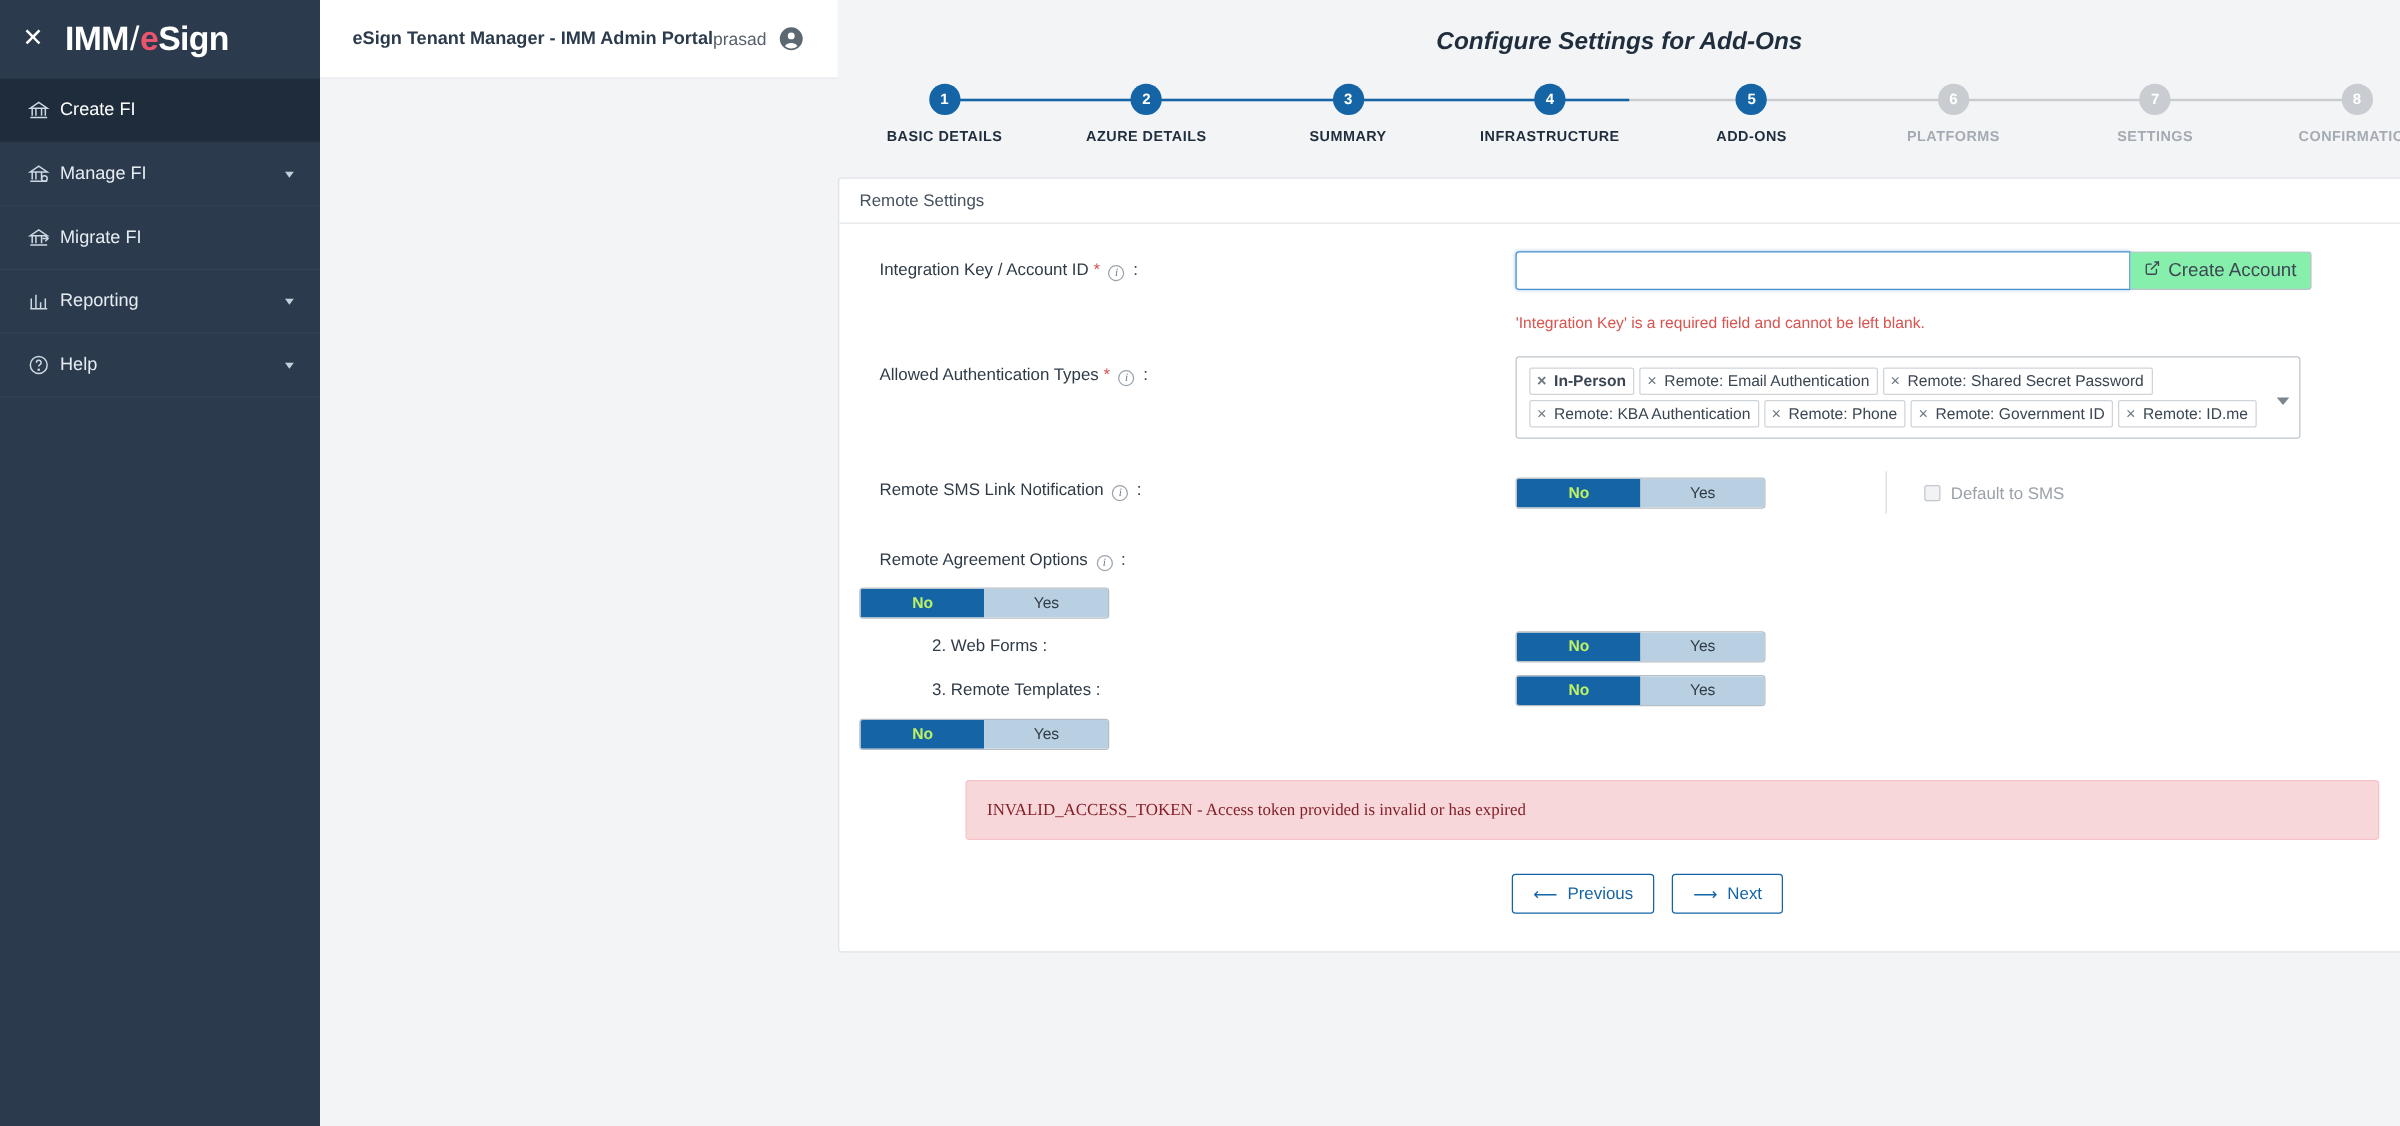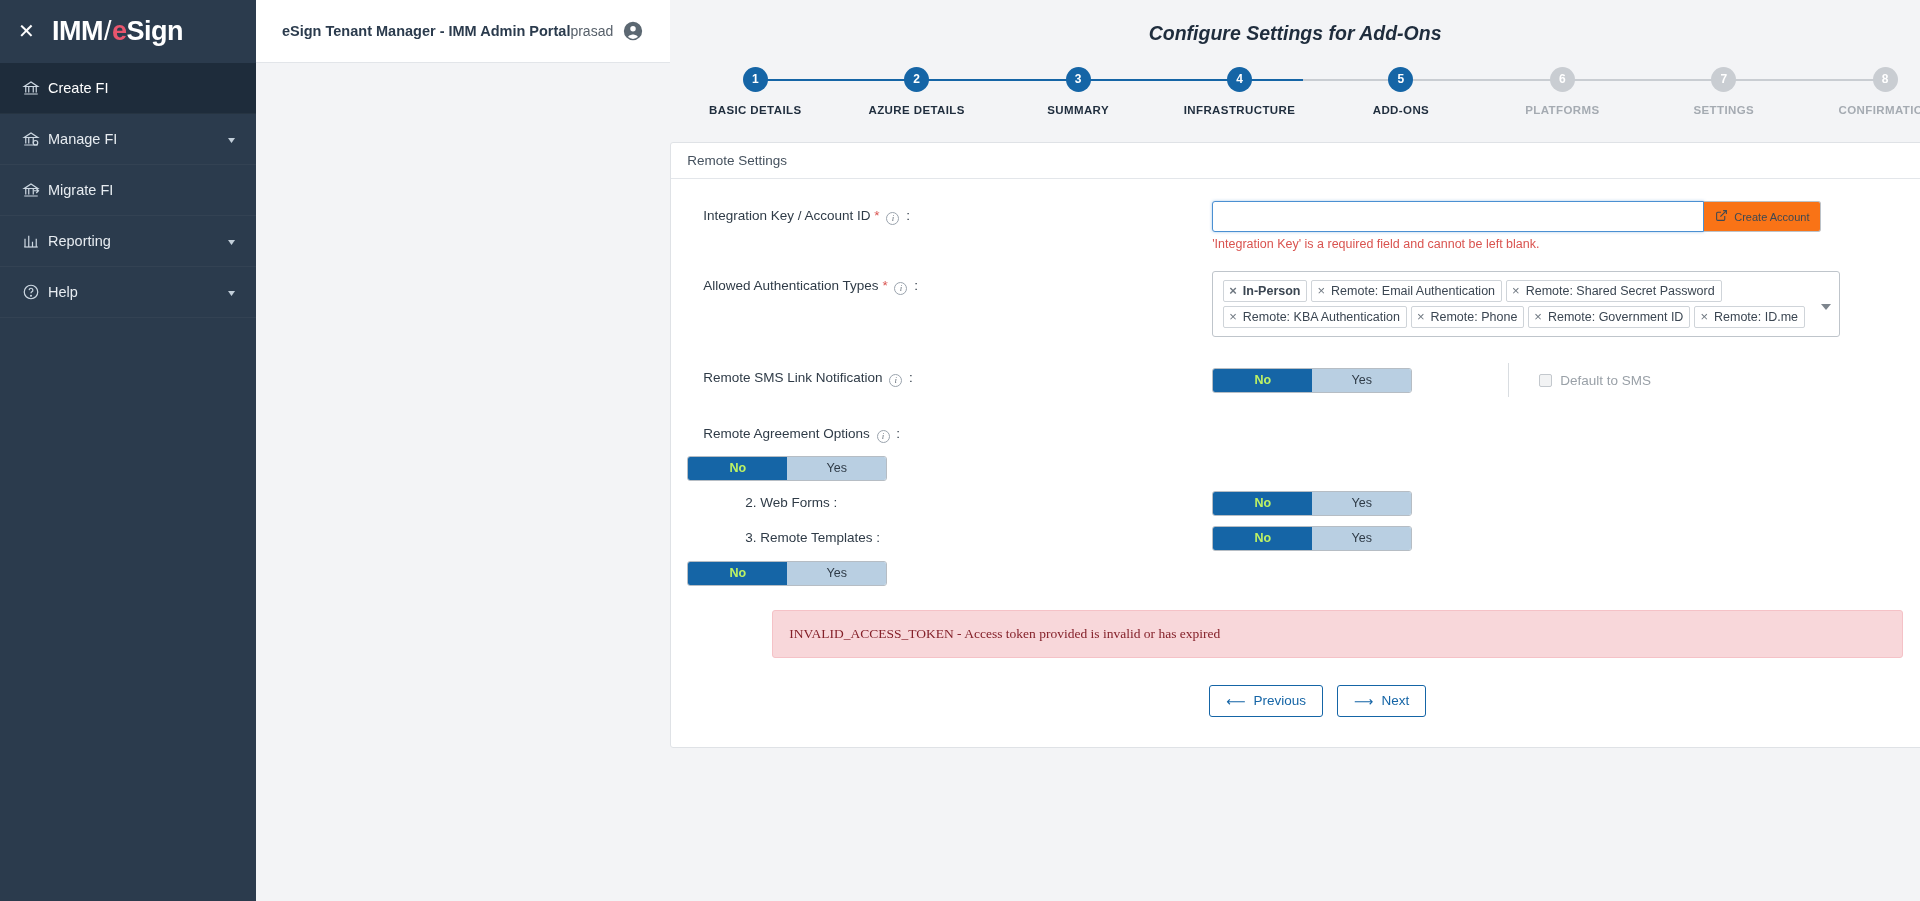--- a/index.html
+++ b/index.html
@@ -241,34 +241,34 @@
     font-size: 13.5px;
     outline: none;
     box-shadow: 0 0 3px rgba(75,144,210,0.5);
     color: #2f3b47;
   }
   .create-acct-btn {
     height: 31px;
     border: 1px solid #bcc2c8;
     border-left: none;
     border-radius: 0 3px 3px 0;
-    background: #f97316;
-    font-size: 11px;
+    background: #86efac;
+    font-size: 15px;
     color: #3d4853;
     padding: 0 11px;
     display: flex;
     align-items: center;
     gap: 6px;
     cursor: pointer;
     white-space: nowrap;
   }
   .err-text {
     color: #d9534f;
     font-size: 12.5px;
-    margin-top: 5px;
+    margin-top: 19px;
   }
 
   
   .multiselect {
     width: 628px;
     min-height: 62px;
     border: 1px solid #bfc5cb;
     border-radius: 3px;
     padding: 6px 22px 6px 8px;
     position: relative;

